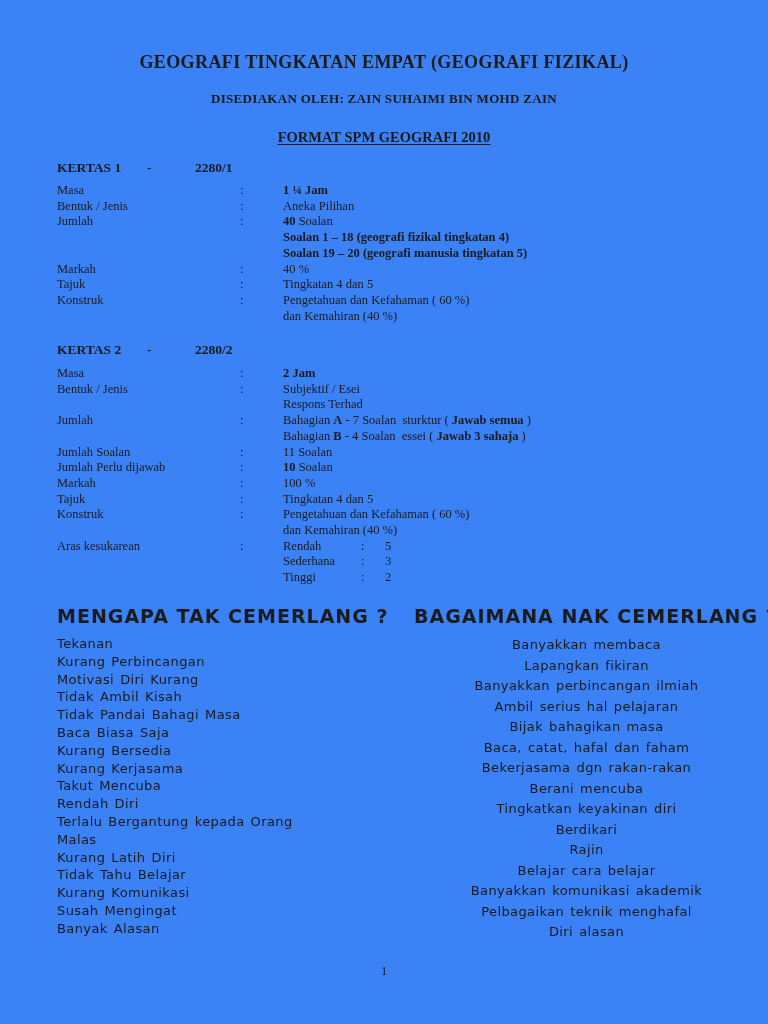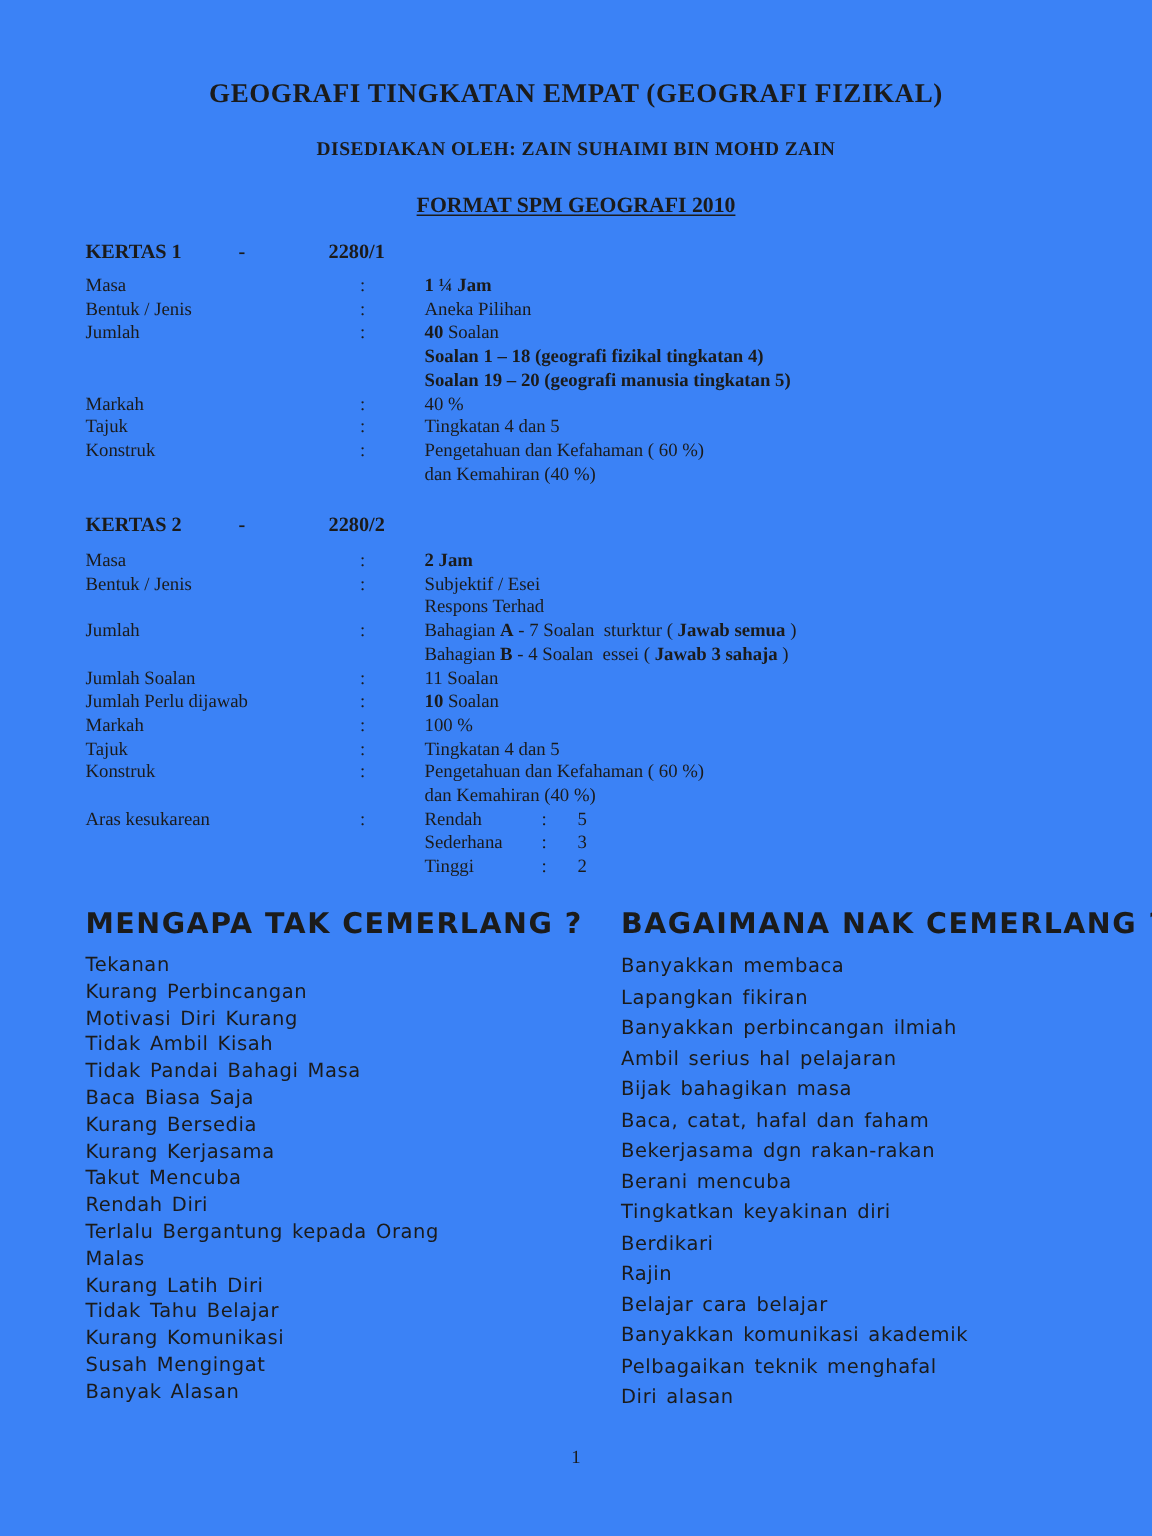--- a/index.html
+++ b/index.html
@@ -20,21 +20,21 @@
     position:absolute;top:91px;left:0;width:100%;
     text-align:center;font-weight:bold;font-size:13px;letter-spacing:.3px;
   }
   .doc-format{
     position:absolute;top:129px;left:0;width:100%;
     text-align:center;font-weight:bold;font-size:14.5px;
   }
   .doc-format span{text-decoration:underline;text-underline-offset:2px;}
   .paper-heading{
     position:absolute;left:57px;
-    display:flex;font-weight:bold;font-size:13.5px;gap:12px;
+    display:flex;font-weight:bold;font-size:13.5px;
   }
   .paper-heading .pname{width:90px;}
   .paper-heading .pdash{width:48px;}
   #k1-heading{top:160px;}
   #k2-heading{top:342px;}
   .spec-rows{position:absolute;left:57px;width:660px;font-size:12.5px;}
   #k1-rows{top:183px;}
   #k2-rows{top:366px;}
   .row{display:flex;line-height:15.7px;}
   .row .lbl{width:183px;flex:none;}
@@ -47,21 +47,21 @@
     font-family:"DejaVu Sans","Liberation Sans",sans-serif;
   }
   #why-col{left:57px;}
   #how-col{left:414px;}
   .list-title{
     font-weight:bold;font-size:19px;letter-spacing:1px;
     margin:0 0 8px 0;white-space:nowrap;
   }
   .list-items{font-size:13px;letter-spacing:.4px;word-spacing:1.5px;}
   #why-col .list-items div{line-height:17.8px;}
-  #how-col .list-items div{line-height:20.5px;}
+  #how-col .list-items div{line-height:20.5px;text-align:center;}
   
   .page-number{
     position:absolute;top:964px;left:0;width:100%;
     text-align:center;font-size:12.5px;
   }
 </style>
 </head>
 <body>
 
 <div class="page">

